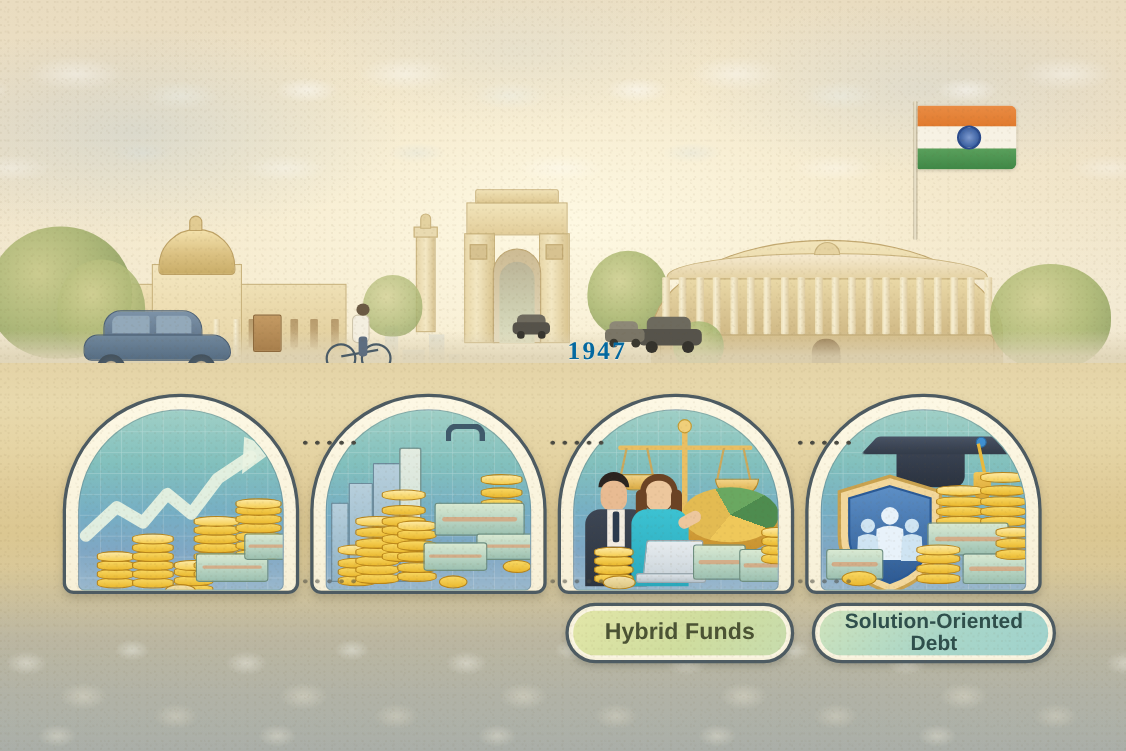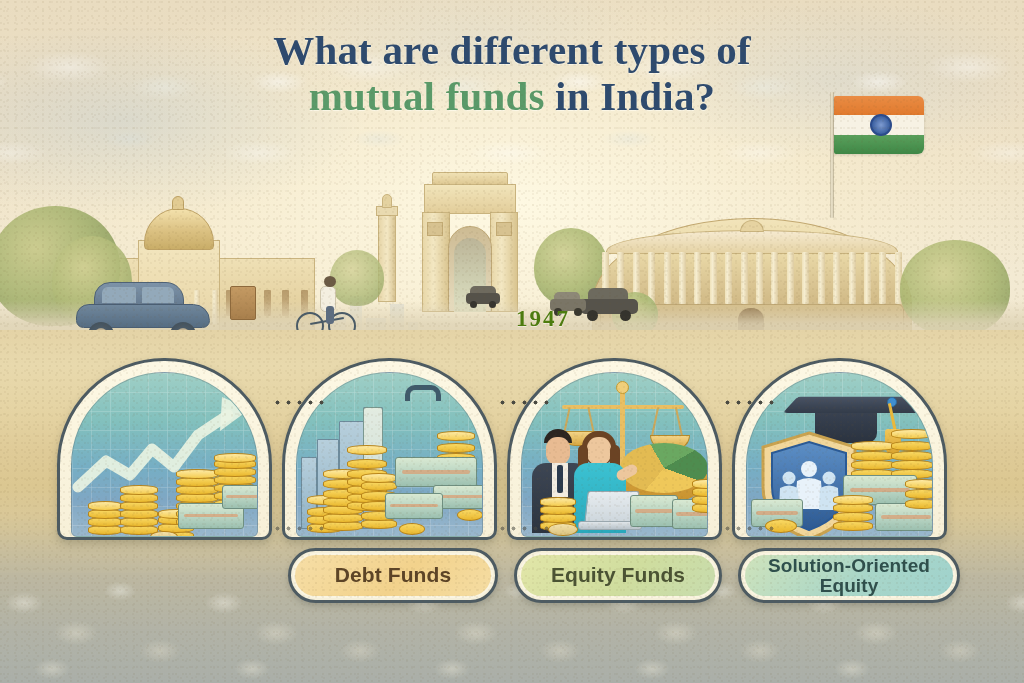--- a/index.html
+++ b/index.html
@@ -90,21 +90,21 @@
     line-height:1.12;letter-spacing:.2px;
     text-shadow:0 1px 1px rgba(255,252,240,.75);
     z-index:40;
   }
   .title .ln{display:block;font-size:41px;font-weight:700;}
   .t-navy{color:#2e4a6e;}
   .t-green{color:#5a9a69;}
 
   .year{
     position:absolute;font-family:"Liberation Serif",serif;font-weight:700;
-    font-size:23px;color:#4d7c0f;letter-spacing:2px;z-index:22;
+    font-size:23px;color:#0369a1;letter-spacing:2px;z-index:22;
     text-shadow:0 1px 0 rgba(255,255,255,.5);
   }
 
   
   .strip{position:absolute;left:0;right:0;top:358px;height:325px;z-index:30;}
 
   .arch{
     position:absolute;top:0;width:215px;height:182px;
     border-radius:107px 107px 10px 10px;
     background:linear-gradient(180deg,#fdf8e4 0%,#f7f0d8 100%);
@@ -364,26 +364,20 @@
   </div>
 
   <div style="position:absolute;left:230px;top:286px;width:26px;height:34px;background:linear-gradient(180deg,#c49a63,#a87f4c);border:1px solid #8d693c;border-radius:2px;"></div>
 
   <div class="ground"></div>
   <div class="foreclouds"></div>
   <div class="foreblue"></div>
 
   <div class="year" style="left:516px;top:306px;">1947</div>
 
-  <div class="title">
-    <span class="ln t-navy">What are different types of</span>
-    <span class="ln">
-      <span class="t-green">mutual funds</span><span class="t-navy"> in India?</span>
-    </span>
-  </div>
 
   <div class="strip">
 
     <div class="dots" style="left:272px;width:52px;"></div>
     <div class="dots" style="left:497px;width:52px;"></div>
     <div class="dots" style="left:722px;width:52px;"></div>
     <div class="dots low" style="left:272px;width:52px;"></div>
     <div class="dots low" style="left:497px;width:52px;"></div>
     <div class="dots low" style="left:722px;width:52px;"></div>
 
@@ -627,28 +621,25 @@
         </div>
         <div class="stack" style="left:158px;top:106px;width:34px;height:28px;">
           <i style="top:20px"></i>
             <i style="top:10px"></i>
             <i style="top:0;background:linear-gradient(180deg,#fdeaa4,#f5cd51)"></i>
         </div>
         <div class="coin" style="left:18px;top:146px;width:32px;height:14px;background:linear-gradient(180deg,#f9d964,#eab82f);"></div>
       </div>
     </div>
 
-    <div class="pill" style="left:288px;top:190px;width:210px;">
-      <div class="pillface p-debt">Debt Funds</div>
-    </div>
     <div class="pill" style="left:514px;top:190px;width:208px;">
-      <div class="pillface p-hybrid">Equity Funds</div>
+      <div class="pillface p-hybrid">Hybrid Funds</div>
     </div>
     <div class="pill" style="left:738px;top:190px;width:222px;">
-      <div class="pillface p-solution">Solution-Oriented Equity</div>
+      <div class="pillface p-solution">Solution-Oriented Debt</div>
     </div>
 
   </div>
 
   <div style="position:absolute;inset:0;pointer-events:none;z-index:60;opacity:.13;
        background-image:
          radial-gradient(circle at 13% 27%, rgba(120,100,60,.5) 0 1px, transparent 1px),
          radial-gradient(circle at 47% 63%, rgba(120,100,60,.45) 0 1px, transparent 1px),
          radial-gradient(circle at 78% 19%, rgba(130,110,70,.4) 0 1px, transparent 1px),
          radial-gradient(circle at 31% 82%, rgba(110,95,60,.45) 0 1px, transparent 1px);

